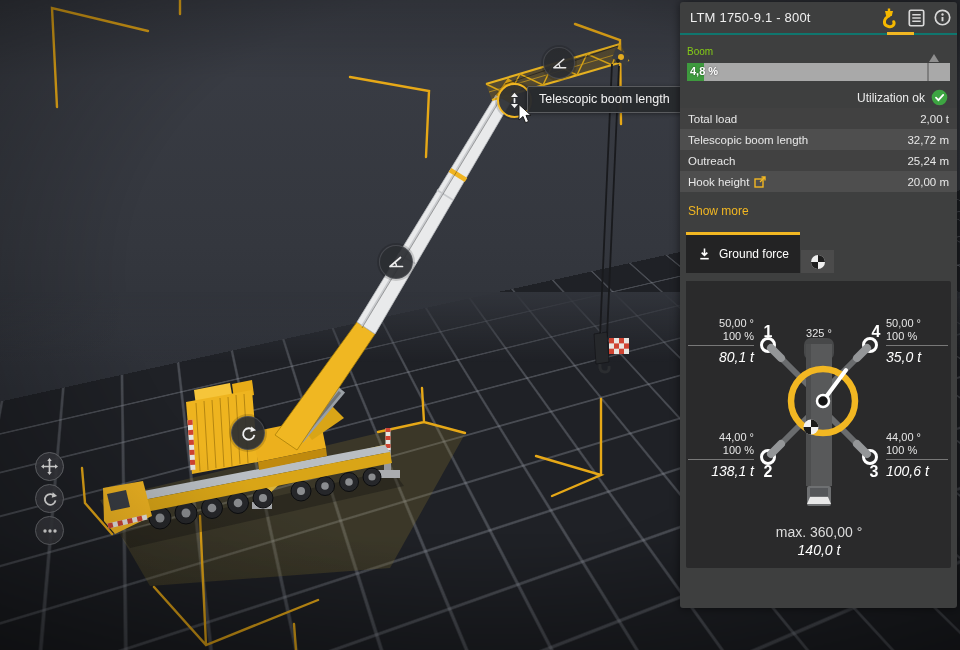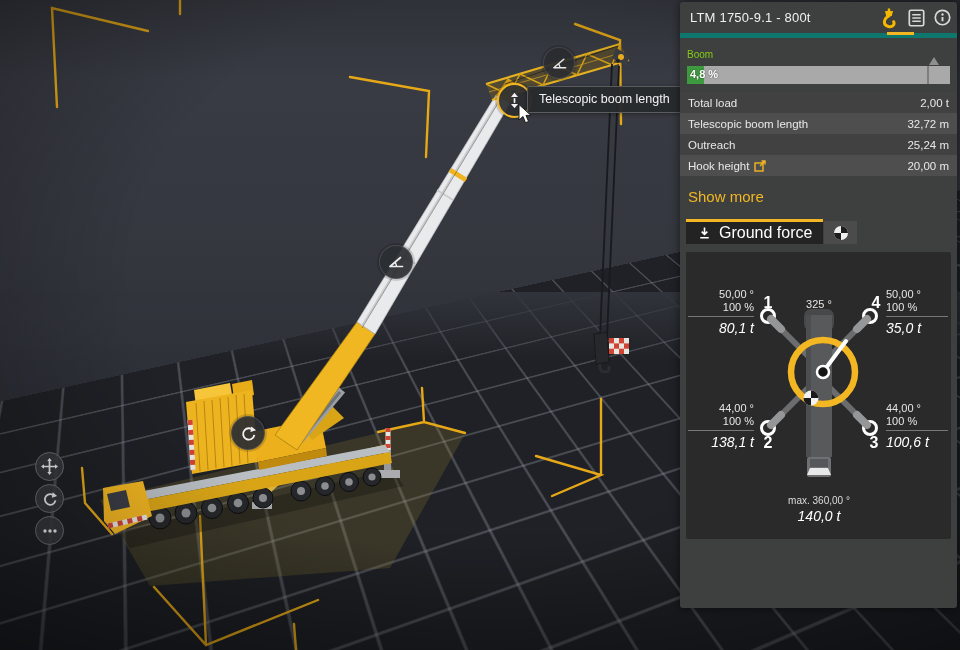--- a/index.html
+++ b/index.html
@@ -32,60 +32,60 @@
 
   .tooltip{position:absolute;left:527px;top:86px;height:25px;line-height:25px;padding:0 11px;
     background:rgba(40,42,45,.97);border:1px solid #5a5c5f;border-radius:2px;color:#f4f4f4;
     font-size:12.5px;white-space:nowrap;box-shadow:0 1px 4px rgba(0,0,0,.4);}
   .cursor{position:absolute;left:518px;top:104px;}
 
   
   .panel{position:absolute;left:680px;top:2px;width:277px;height:606px;background:#3e3f3f;
     border-radius:3px;box-shadow:0 0 10px rgba(0,0,0,.55);color:#e9e9e9;overflow:hidden;}
   .p-header{position:relative;height:31px;display:flex;align-items:center;padding:0 6px 0 10px;
-    border-bottom:5px solid #0f766e;}
+    border-bottom:2px solid #0f766e;}
   .p-title{font-size:13px;color:#f0f0f0;letter-spacing:.2px;}
   .hdr-icons{margin-left:auto;display:flex;align-items:center;gap:9px;}
   .hdr-underline{position:absolute;right:43px;bottom:-2px;width:27px;height:3px;background:#f2b722;}
 
   .p-boom{position:relative;margin:11px 7px 0;}
   .p-boom-label{font-size:10px;color:#84cc16;margin-bottom:6px;}
   .bar{position:relative;height:18px;background:#a9a9a9;}
   .bar-fill{position:absolute;left:0;top:0;bottom:0;width:17px;background:#3e9a3e;}
   .bar-text{position:absolute;left:3px;top:2px;font-size:11px;font-weight:bold;color:#fff;
     text-shadow:0 0 2px rgba(0,0,0,.55);}
   .bar-notch{position:absolute;right:21px;top:0;width:2px;height:18px;background:#7e7e7e;}
   .bar-marker{position:absolute;right:11px;top:-9px;width:0;height:0;
     border-left:5px solid transparent;border-right:5px solid transparent;border-bottom:8px solid #8f8f8f;}
 
   .p-util{margin:8px 9px 0;display:flex;justify-content:flex-end;align-items:center;gap:6px;
     font-size:12px;color:#ececec;}
 
-  .p-table{margin-top:8px;}
+  .p-table{margin-top:2px;}
   .row{display:flex;justify-content:space-between;align-items:center;height:21px;padding:0 8px;
     font-size:11.5px;color:#e8e8e8;}
   .row:nth-child(odd){background:#414141;}
   .row:nth-child(even){background:#4e4e4e;}
   .row .lbl{display:flex;align-items:center;gap:5px;}
-  .show-more{margin:12px 8px 0;font-size:15px;color:#f2b722;cursor:pointer;}
+  .show-more{margin:12px 8px 0;font-size:12px;color:#f2b722;cursor:pointer;}
 
   .tabs{margin:14px 0 0 6px;display:flex;align-items:flex-end;}
-  .tab-active{height:22px;border-top:3px solid #f2b722;background:#232324;padding:0 11px;
-    display:flex;gap:7px;align-items:center;font-size:16px;color:#fff;}
+  .tab-active{height:22px;border-top:3px solid #f2b722;background:#232324;padding:8px 11px;
+    display:flex;gap:7px;align-items:center;font-size:12px;color:#fff;}
   .tab-cog{height:23px;width:33px;background:#4b4b4b;margin-left:1px;
     display:flex;align-items:center;justify-content:center;}
 
   .gf{position:relative;margin:8px 6px;height:287px;background:#2a2a2b;border-radius:0 2px 2px 2px;}
   .gf-abs{position:absolute;}
   .gf-small{font-size:11px;line-height:13px;color:#e6e6e6;}
   .gf-big{font-size:14px;line-height:20px;color:#fff;font-style:italic;}
   .gf-rule{border-top:1px solid #787878;margin:2px 0 1px;}
   .gf-num{font-size:16px;font-weight:bold;color:#fff;width:16px;text-align:center;}
   .t-r{text-align:right;} .t-l{text-align:left;} .t-c{text-align:center;}
-  .gf-max1{font-size:10px;color:#dcdcdc;}
+  .gf-max1{font-size:14px;color:#dcdcdc;}
 </style>
 </head>
 <body>
 
 <div class="app">
 
   <div class="scene">
     <div class="floor"></div>
     <div class="horizon-fade"></div>
 
@@ -307,20 +307,27 @@
     <div class="p-boom">
       <div class="p-boom-label">Boom</div>
       <div class="bar">
         <div class="bar-fill"></div>
         <span class="bar-text">4,8 %</span>
         <div class="bar-notch"></div>
         <div class="bar-marker"></div>
       </div>
     </div>
 
+    <div class="p-util">
+      <span>Utilization ok</span>
+      <svg width="17" height="17" viewBox="0 0 17 17">
+        <circle cx="8.5" cy="8.5" r="7.8" fill="#3da542"></circle>
+        <path d="M5 8.7 l2.4 2.4 l4.8 -5.2" fill="none" stroke="#fff" stroke-width="1.8" stroke-linecap="round"></path>
+      </svg>
+    </div>
 
     <div class="p-table">
       <div class="row">
         <span class="lbl">Total load</span>
         <span>2,00 t</span>
       </div>
       <div class="row">
         <span class="lbl">Telescopic boom length</span>
         <span>32,72 m</span>
       </div>

